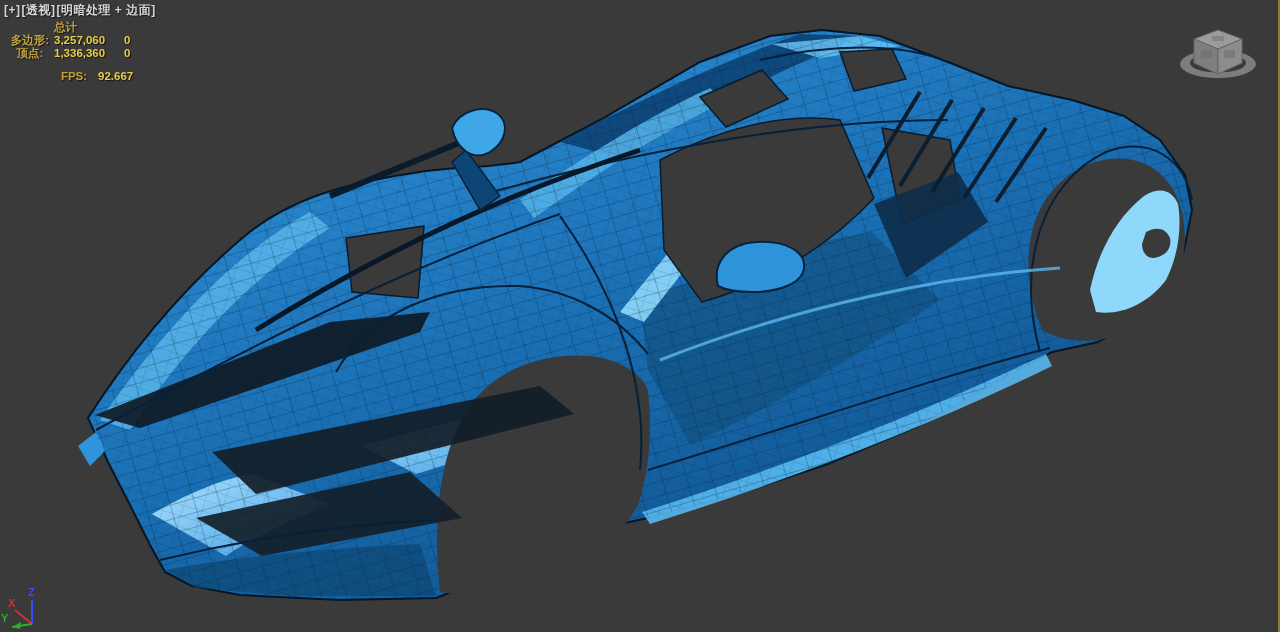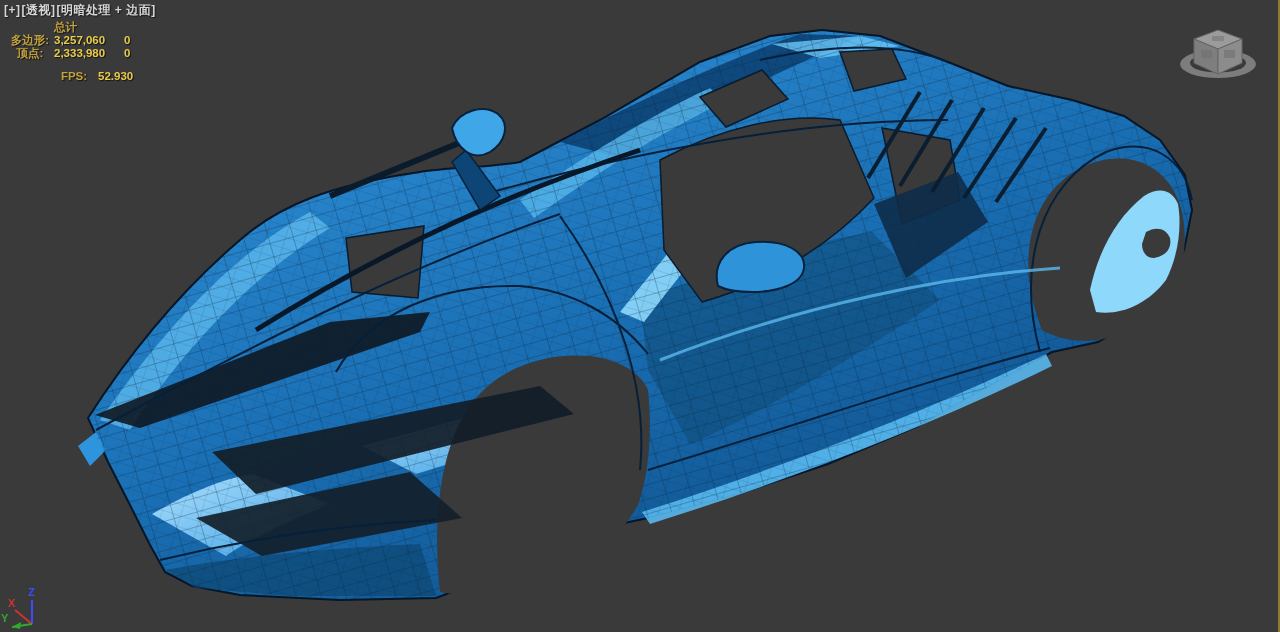--- a/index.html
+++ b/index.html
@@ -160,26 +160,26 @@
     <div class="srow">
       <span class="stotal">总计</span>
     </div>
     <div class="srow">
       <span class="slabel">多边形:</span>
       <span class="svalue">3,257,060</span>
       <span class="sextra">0</span>
     </div>
     <div class="srow">
       <span class="slabel">顶点:</span>
-      <span class="svalue">2,333,980</span>
+      <span class="svalue">1,336,360</span>
       <span class="sextra">0</span>
     </div>
     <div class="srow fps-row">
       <span class="slabel">FPS:</span>
-      <span class="svalue">52.930</span>
+      <span class="svalue">92.667</span>
     </div>
   </div>
 
   <svg width="100" height="90" viewBox="0 0 100 90" style="position:absolute;top:8px;right:12px;">
     <ellipse cx="50" cy="56" rx="38" ry="14" fill="#7d7d7d"></ellipse>
     <ellipse cx="50" cy="55" rx="28" ry="9.5" fill="#3a3a3a"></ellipse>
     <g stroke="#666666" stroke-width="1">
       <polygon points="50,22 74,31 50,41 26,31" fill="#9b9b9b"></polygon>
       <polygon points="26,31 50,41 50,66 26,55" fill="#7e7e7e"></polygon>
       <polygon points="74,31 50,41 50,66 74,55" fill="#8c8c8c"></polygon>

